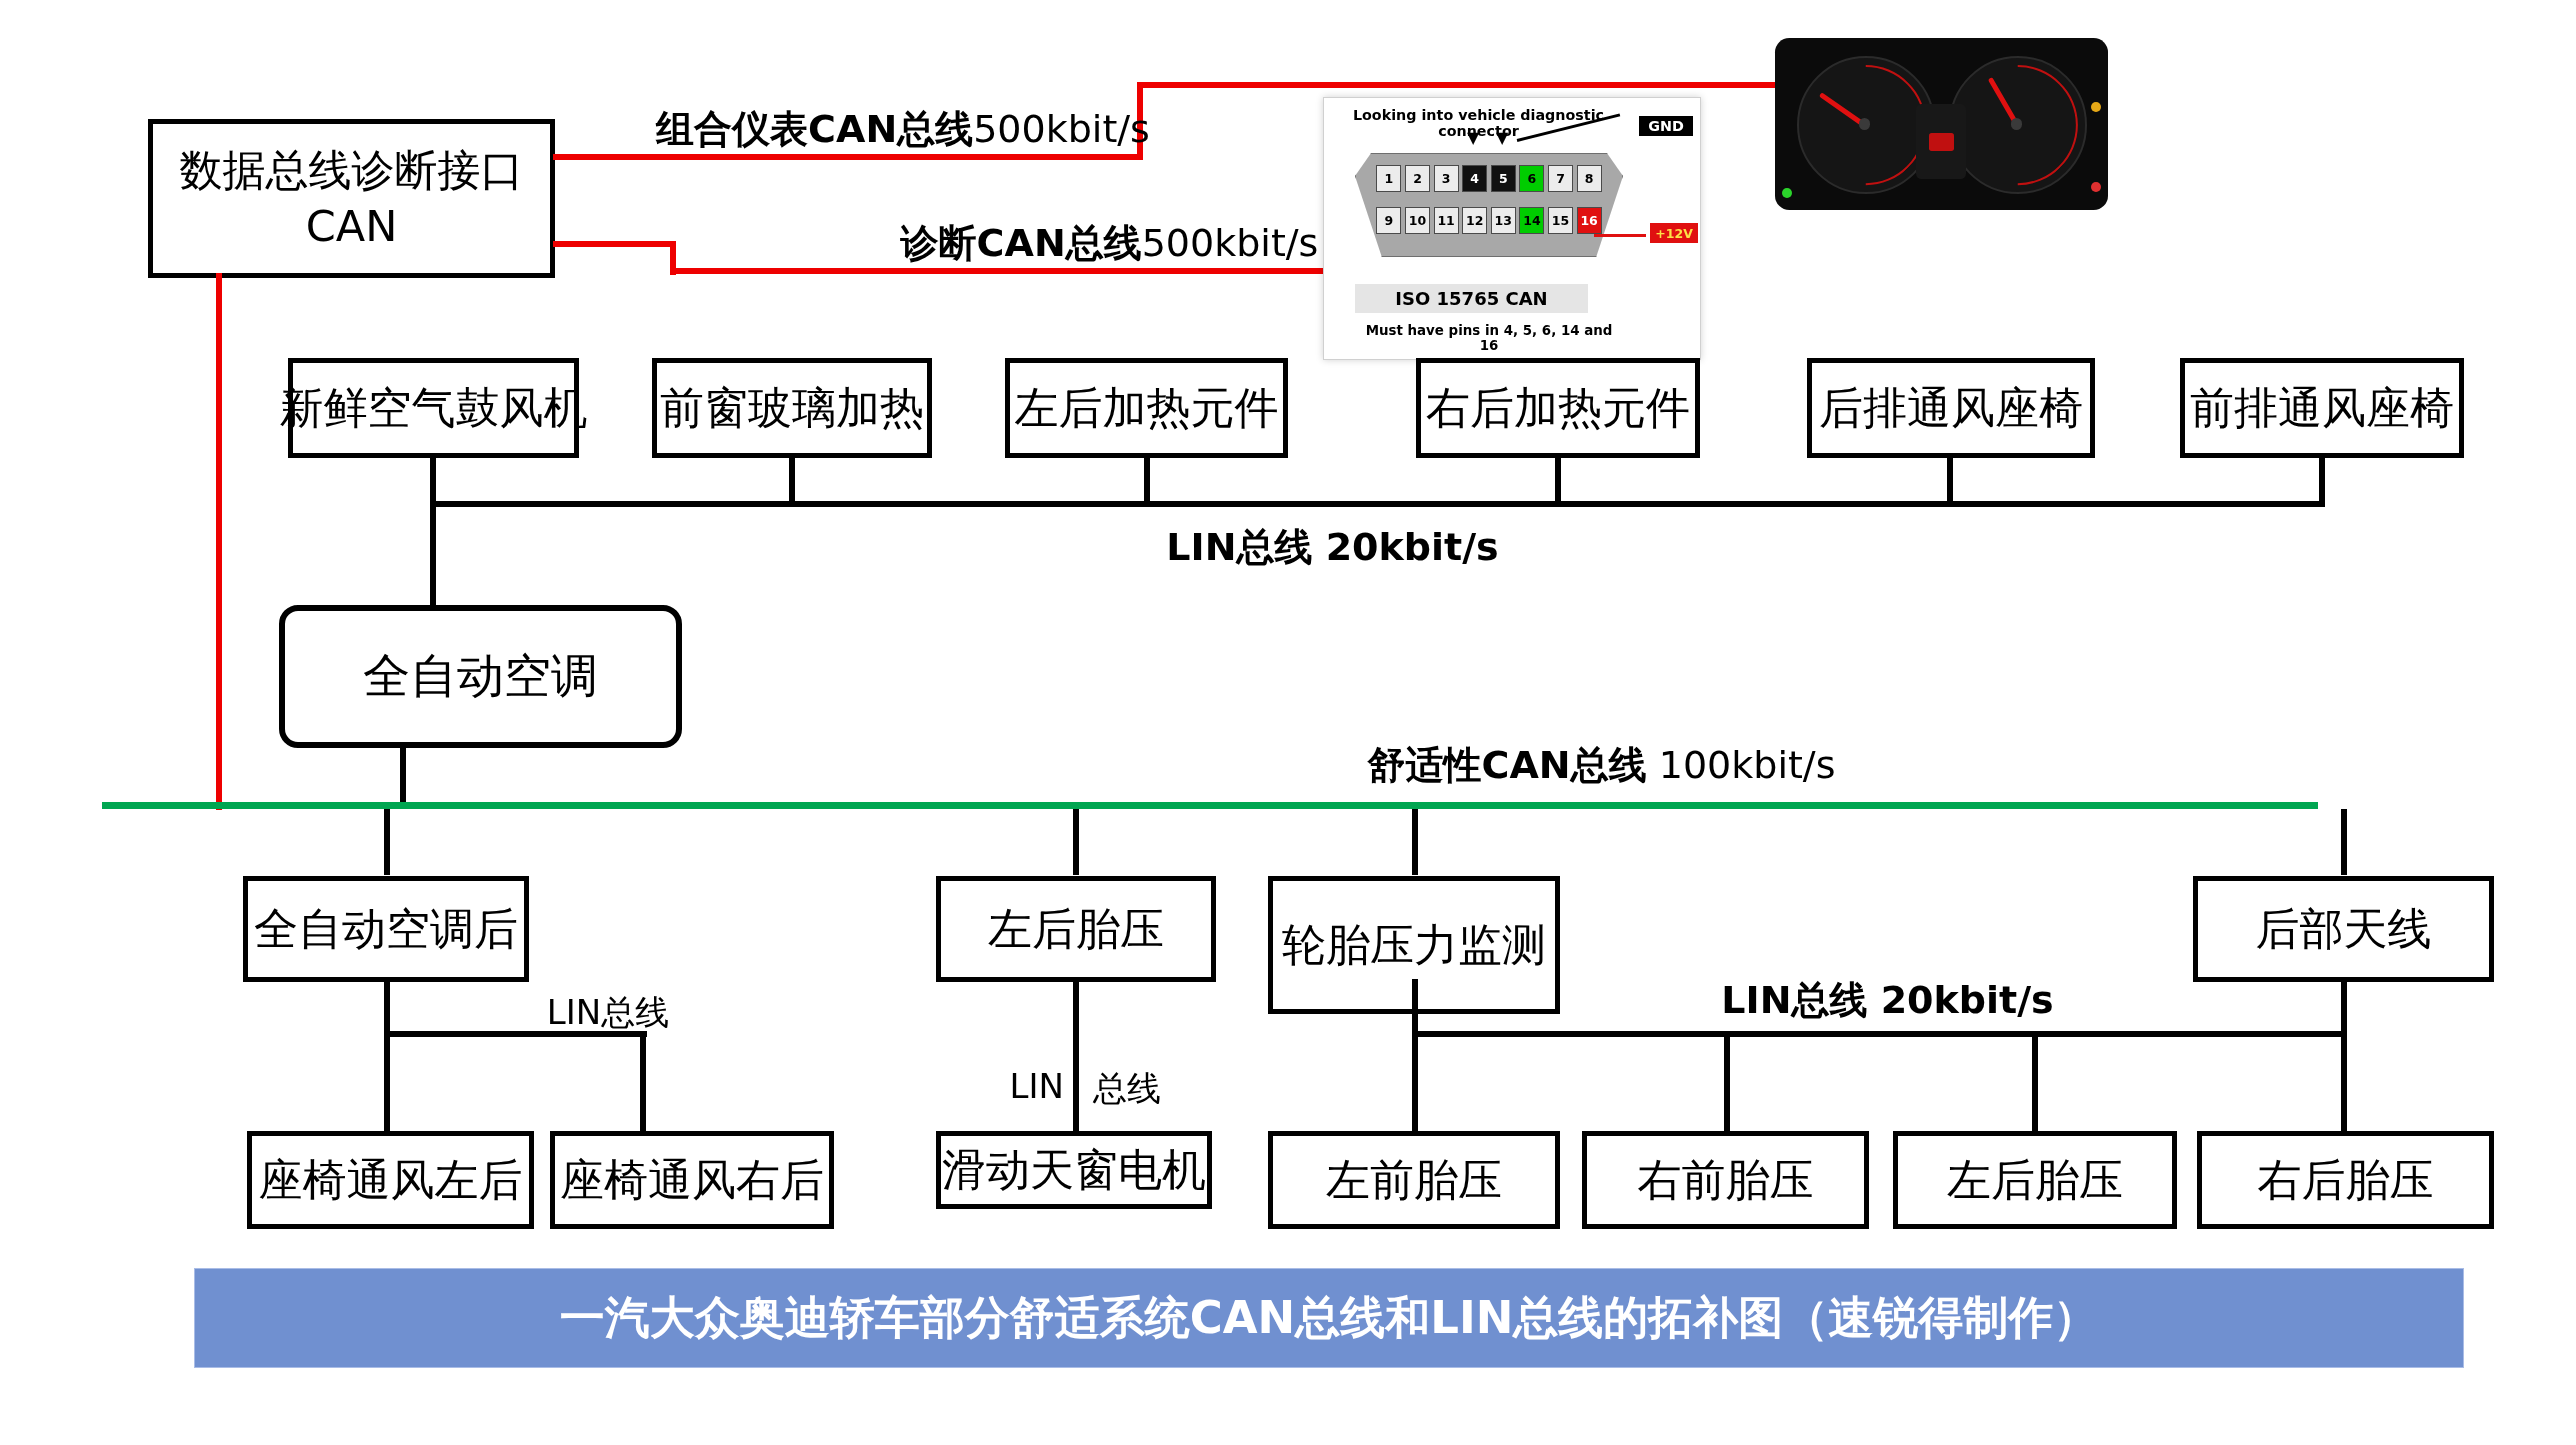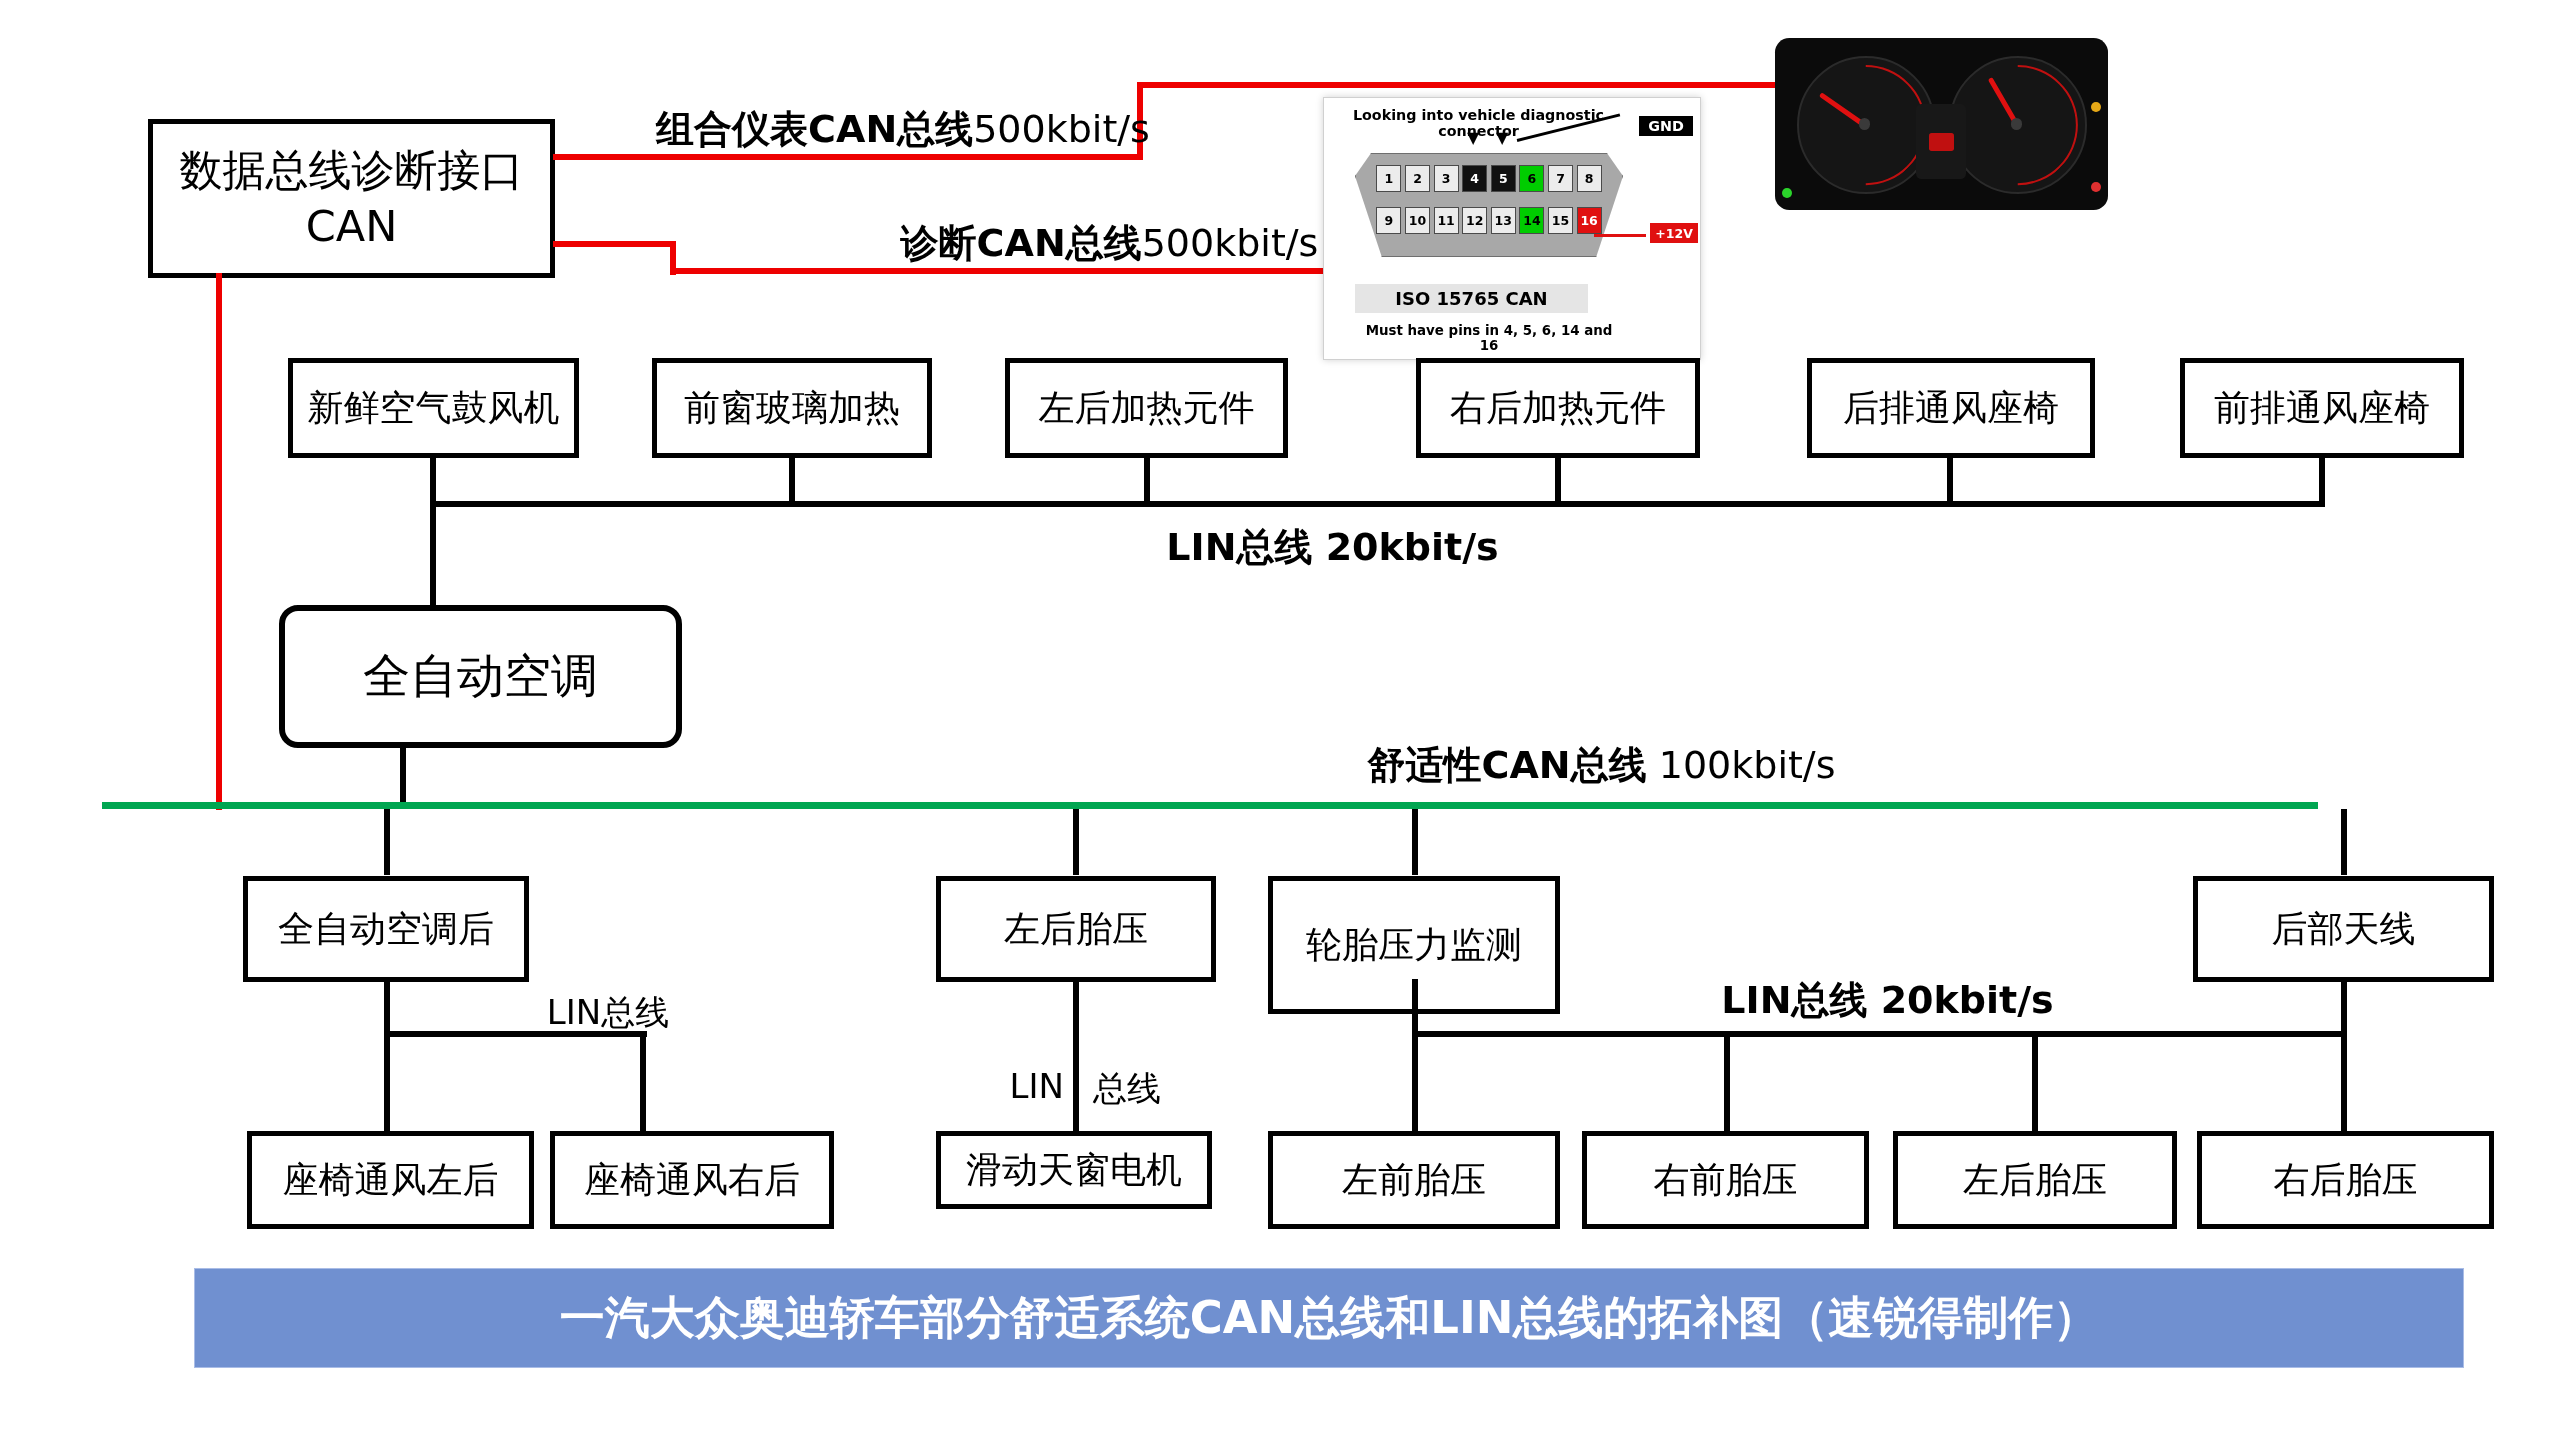--- a/index.html
+++ b/index.html
@@ -1,20 +1,20 @@
 <!DOCTYPE html>
 <html style="font-size:14.3px"><head>
 <meta charset="utf-8">
 <style>
   html,body{margin:0;padding:0;background:#ffffff;}
   .stage{position:relative;width:2576px;height:1445px;background:#fff;
          font-family:"DejaVu Sans","Liberation Sans",sans-serif;color:#000;overflow:hidden;}
   .node{position:absolute;box-sizing:border-box;border:5.4px solid #000;background:#fff;
         display:flex;align-items:center;justify-content:center;text-align:center;
-        font-size:36px;white-space:nowrap;}
+        font-size:44px;white-space:nowrap;}
   .node.col{flex-direction:column;line-height:1.3;}
   .wire{position:absolute;background:#000;}
   .wire.red{background:#ee0000;}
   .wire.green{background:#00a651;}
   .lbl{position:absolute;font-size:38px;text-align:center;white-space:nowrap;}
   .b{font-weight:bold;}
   
   .obd{position:absolute;left:1323px;top:97px;width:376px;height:261px;background:#fff;
        border:0.9px solid #d0d0d0;box-shadow:0 0 7.2px rgba(0,0,0,.18);}
   .obd *{box-sizing:border-box;}
@@ -24,21 +24,21 @@
   .obd .gndline{position:absolute;left:193px;top:41px;width:106px;height:2.7px;background:#000;transform:rotate(-14deg);transform-origin:left center;}
   .obd .shell{position:absolute;left:31px;top:55px;width:268px;height:104px;background:#a8a8a8;border:1.8px solid #6f6f6f;
               clip-path:polygon(6% 0,94% 0,100% 22%,90% 100%,10% 100%,0 22%);}
   .obd .prow{position:absolute;left:31px;width:268px;display:flex;justify-content:center;gap:3.6px;}
   .pin{width:25px;height:27px;background:#ececec;border:0.9px solid #4a4a4a;display:flex;
        align-items:center;justify-content:center;font-size:12.5px;font-weight:bold;}
   .pin.dark{background:#111;color:#fff;}
   .pin.grn{background:#00cc00;color:#000;}
   .pin.red{background:#e01010;color:#fff;}
   .obd .pwrline{position:absolute;left:270px;top:136px;width:52px;height:2.7px;background:#e01010;}
-  .obd .pwr{position:absolute;right:1.8px;top:125px;background:#e01010;color:#ffffff;font-size:12.5px;font-weight:bold;padding:2.7px 5.4px;}
+  .obd .pwr{position:absolute;right:1.8px;top:125px;background:#e01010;color:#fde047;font-size:12.5px;font-weight:bold;padding:2.7px 5.4px;}
   .obd .iso{position:absolute;left:31px;top:186px;width:233px;height:29px;background:#e5e5e5;
             display:flex;align-items:center;justify-content:center;font-size:18px;font-weight:bold;}
   .obd .note{position:absolute;left:31px;top:225px;width:268px;text-align:center;font-size:13.4px;font-weight:bold;}
   
   .cluster{position:absolute;left:1775px;top:38px;width:333px;height:172px;background:#0b0b0b;border-radius:14.3px;}
   .gauge{position:absolute;top:18px;width:134px;height:134px;border-radius:50%;background:#151515;border:2.7px solid #2b2b2b;}
   .gauge .arc{position:absolute;inset:7.2px;border-radius:50%;border:2.7px solid transparent;
               border-top-color:#c01010;border-right-color:#c01010;transform:rotate(45deg);}
   .gauge .needle{position:absolute;left:64px;top:12.5px;width:4.5px;height:55px;background:#e01010;
                  transform-origin:50% 100%;border-radius:2.7px;}

